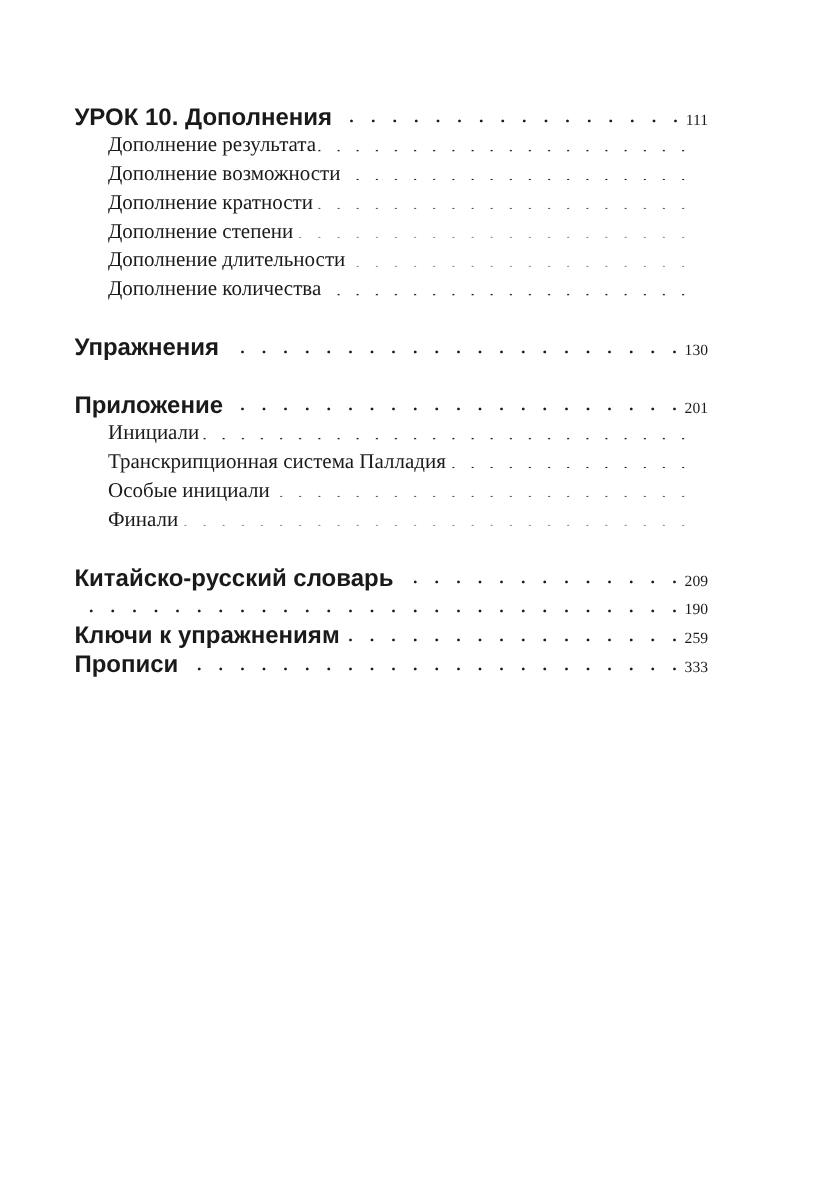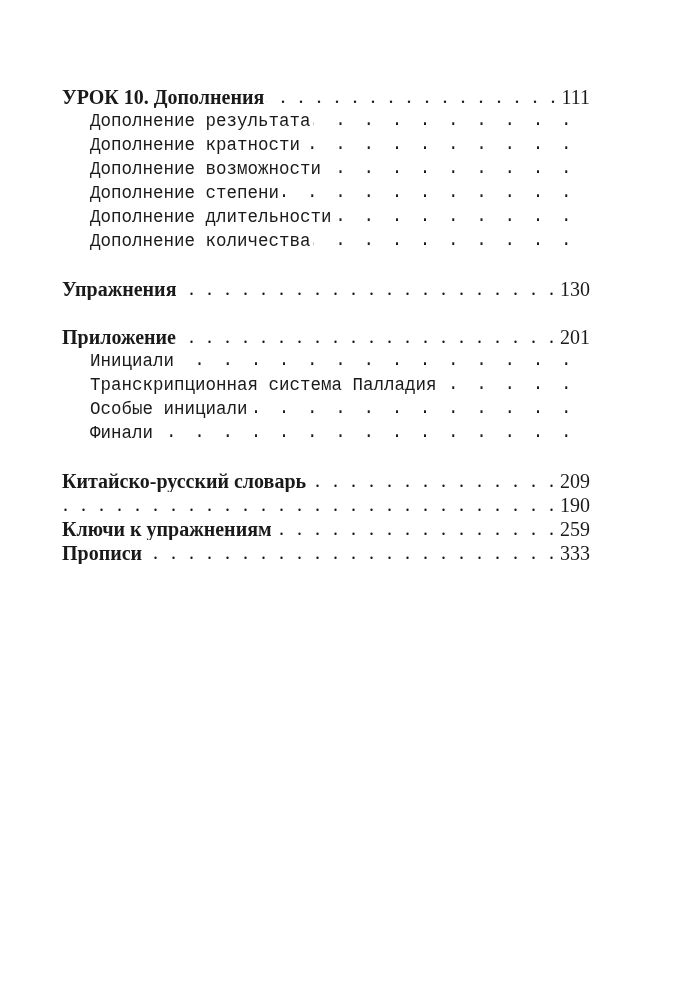--- a/index.html
+++ b/index.html
@@ -1,50 +1,50 @@
 <!DOCTYPE html>
 <html><head>
 <meta charset="utf-8">
 <style>
   html, body { margin:0; padding:0; background:#ffffff; }
   body { width:682px; height:1000px; position:relative; overflow:hidden;
          font-family:"Liberation Serif", "DejaVu Serif", serif; color:#1a1a1a; }
   .toc { position:absolute; left:62px; top:84px; width:528px; }
   .row { display:flex; align-items:baseline; white-space:nowrap; overflow:hidden; }
   .row.main { font-weight:bold; font-size:20px; height:24px; line-height:24px; }
-  .row.main .title { font-family:Liberation Serif, serif; }
-  .row.sub { font-size:17.5px; height:24px; line-height:24px; padding-left:28px; width:487px;font-family:Liberation Mono, monospace; }
+  .row.main .title { font-family:Liberation Sans, sans-serif; }
+  .row.sub { font-size:17.5px; height:24px; line-height:24px; padding-left:28px; width:487px; }
   .leader { flex:1; overflow:hidden; position:relative; height:1em; margin:0 2px; }
   .leader::after { content:". . . . . . . . . . . . . . . . . . . . . . . . . . . . . . . . . . . . . . . . . . . . . . . . . . . . . . .";
                    position:absolute; right:0; top:0; white-space:nowrap; font-weight:normal; letter-spacing:3.6px; }
-  .page { font-weight:normal; font-size:20px; }
+  .page { font-weight:normal; font-size:13px; }
   .group { margin-bottom:24px; }
   .row.main .leader::after { letter-spacing:4px; }
 </style>
 </head>
 <body>
 
 <div class="toc">
 
   <div class="group">
     <div class="row main">
       <span class="title">УРОК 10. Дополнения</span>
       <span class="leader"></span>
       <span class="page">111</span>
     </div>
     <div class="row sub">
       <span>Дополнение результата</span>
       <span class="leader"></span>
     </div>
     <div class="row sub">
-      <span>Дополнение кратности</span>
+      <span>Дополнение возможности</span>
       <span class="leader"></span>
     </div>
     <div class="row sub">
-      <span>Дополнение возможности</span>
+      <span>Дополнение кратности</span>
       <span class="leader"></span>
     </div>
     <div class="row sub">
       <span>Дополнение степени</span>
       <span class="leader"></span>
     </div>
     <div class="row sub">
       <span>Дополнение длительности</span>
       <span class="leader"></span>
     </div>

